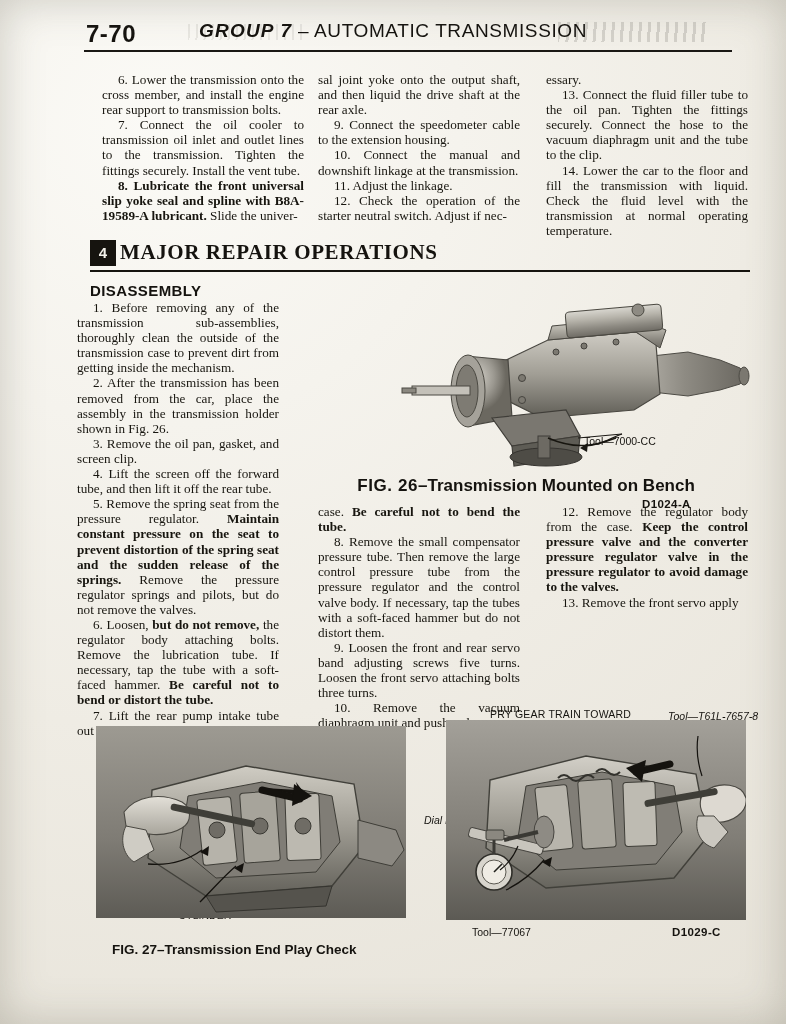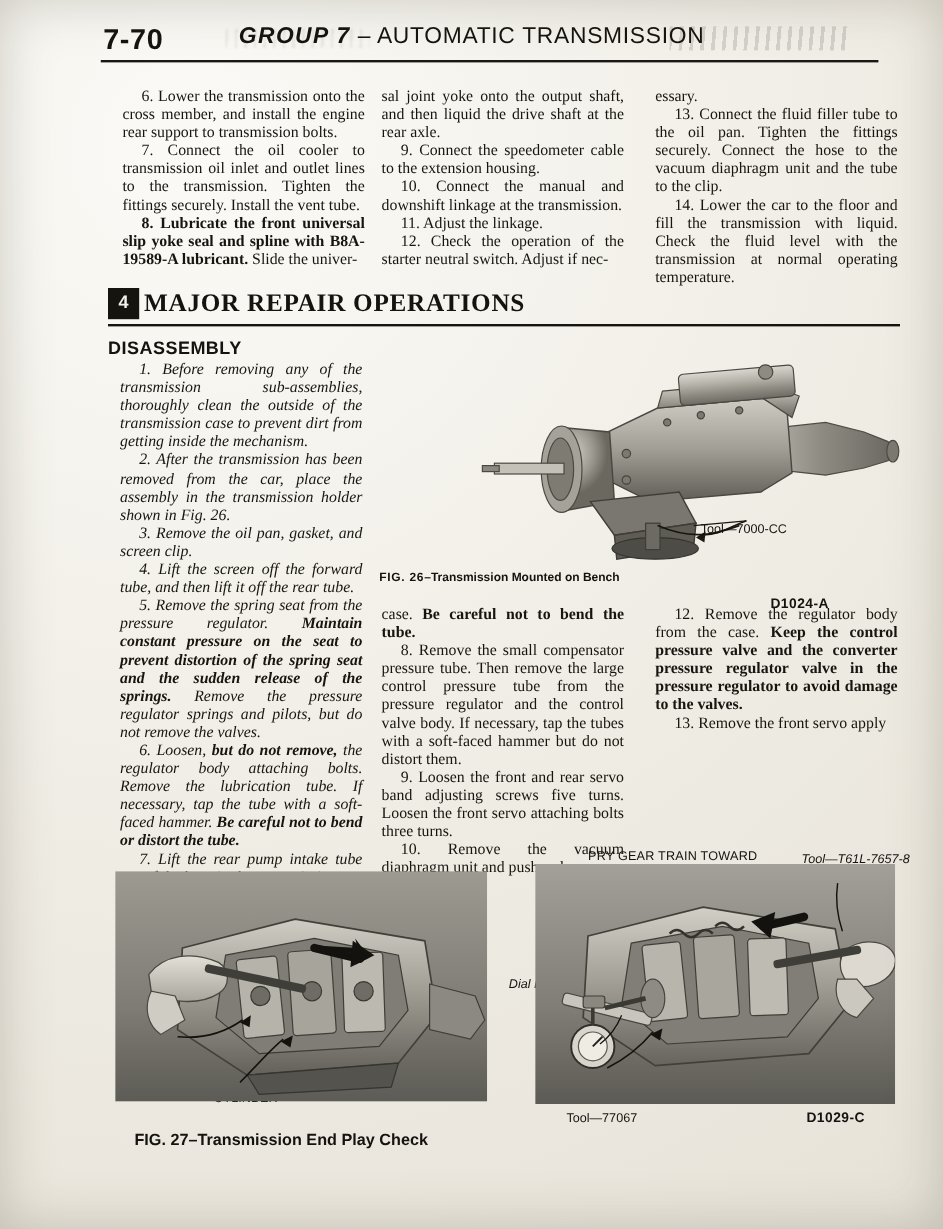--- a/index.html
+++ b/index.html
@@ -167,40 +167,41 @@
     position: absolute;
     font-family: "Liberation Sans", sans-serif;
     font-weight: bold;
     font-size: 15px;
     letter-spacing: 0.4px;
     color: #15130f;
   }
   #disassembly { left: 62px; top: 274px; }
 
   
-  .midcol1 { left: 72px; top: 292px; width: 202px; font-style: italic; }
+  .midcol1 { left: 49px; top: 292px; width: 202px; }
   .lowcol2 { left: 290px; top: 496px; width: 202px; }
   .lowcol3 { left: 518px; top: 496px; width: 202px; }
 
   
   .fig26 {
     position: absolute;
     left: 288px;
     top: 278px;
     width: 434px;
     height: 190px;
   }
   .fig26-cap {
     position: absolute;
     left: 288px;
     top: 468px;
     width: 420px;
-    font-family: "Liberation Sans", sans-serif;
-    font-weight: bold;
-    font-size: 10px;
+    text-align: center;
+    font-family: "Liberation Sans", sans-serif;
+    font-weight: bold;
+    font-size: 17px;
     color: #15130f;
   }
   .fig26-cap .lbl { letter-spacing: 0.6px; }
   .code {
     position: absolute;
     font-family: "Liberation Sans", sans-serif;
     font-weight: bold;
     font-size: 11.5px;
     letter-spacing: 0.4px;
     color: #15130f;

